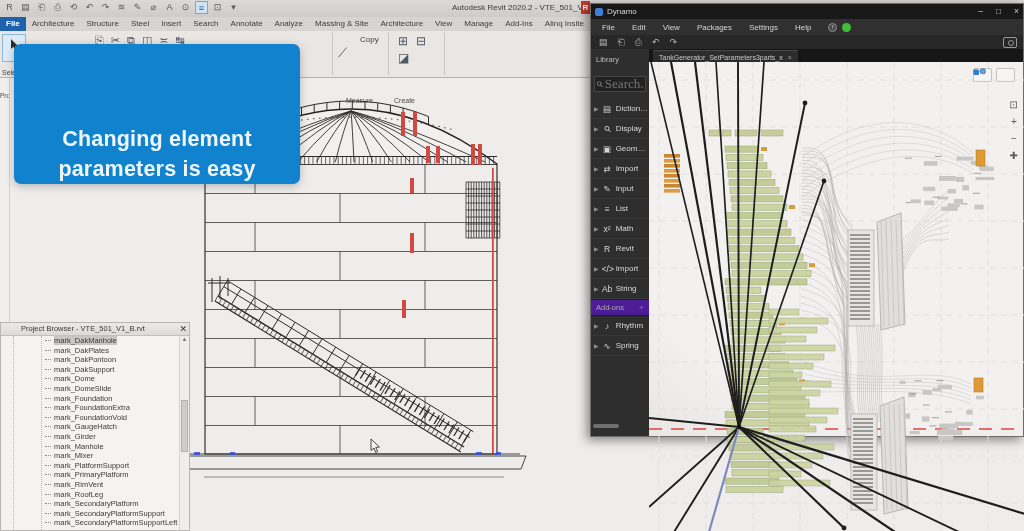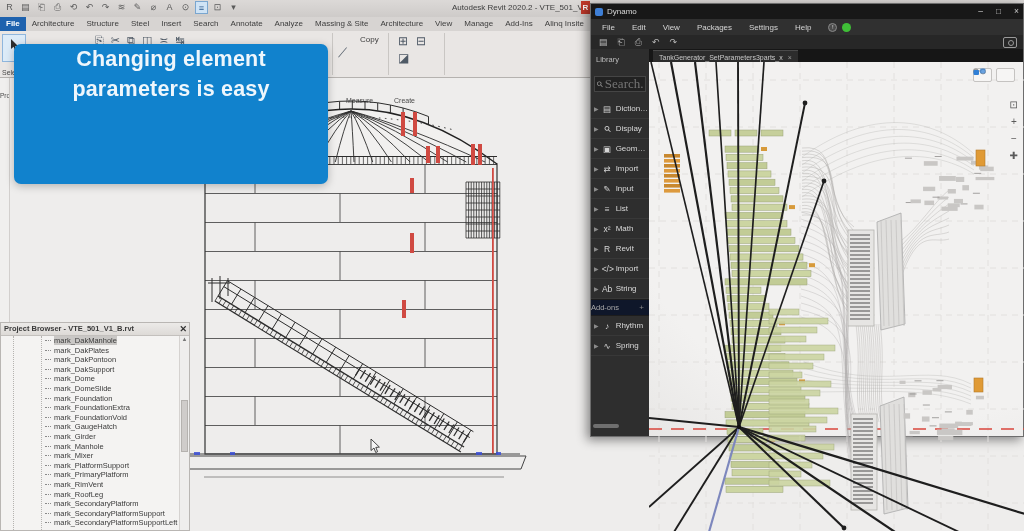--- a/index.html
+++ b/index.html
@@ -34,40 +34,40 @@
   .vsep{position:absolute;top:2px;width:1px;height:42px;background:#c9c6c3;}
   
   .left-strip{left:0;top:78px;width:10px;height:244px;background:#f0efee;
     border-right:1px solid #d2cfcd;font-size:6.5px;color:#4a4a4a;overflow:hidden;
     padding-top:14px;box-sizing:border-box;white-space:nowrap;}
   
   .pbrowser{left:0;top:322px;width:190px;height:209px;background:#f4f3f2;
     border:1px solid #b9b6b3;box-sizing:border-box;}
   .pb-head{height:12px;background:linear-gradient(#eceae8,#dddad7);
     border-bottom:1px solid #c3c0bd;font-size:7.5px;color:#3a3a3a;
-    line-height:12px;padding-left:3px;position:relative;white-space:nowrap;overflow:hidden;font-weight:bold;}
+    line-height:12px;padding-left:20px;position:relative;white-space:nowrap;overflow:hidden;}
   .pb-close{position:absolute;right:2px;top:0;font-size:9px;color:#333;line-height:12px;}
   .pb-list{position:absolute;left:0;top:13px;right:9px;bottom:0;overflow:hidden;}
   .pb-list::before,.pb-list::after{content:'';position:absolute;top:0;bottom:0;
     border-left:1px dotted #b5b3b0;}
   .pb-list::before{left:12px;} .pb-list::after{left:40px;}
   .pb-row{font-size:7.5px;color:#3a3a3a;height:9.6px;line-height:9.6px;
     padding-left:44px;white-space:nowrap;}
   .pb-row::before{content:'';display:inline-block;width:6px;height:1px;
     border-top:1px dotted #8a8a8a;vertical-align:middle;margin-right:3px;}
   .pb-row.active span{background:#c9c7c5;}
   .pb-scroll{position:absolute;right:0;top:13px;width:9px;bottom:0;background:#efeeed;
     border-left:1px solid #d5d2d0;}
   .pb-scroll .arr{font-size:6px;color:#777;text-align:center;display:block;}
   .pb-thumb{position:absolute;left:1px;top:64px;width:7px;height:52px;background:#cfccca;
     border:1px solid #b5b2af;box-sizing:border-box;}
   
-  .callout{left:14px;top:44px;width:314px;height:140px;background:#1182cd;
+  .callout{left:14px;top:44px;width:286px;height:140px;background:#1182cd;
     border-radius:7px;box-shadow:0 2px 8px rgba(0,0,0,.25);z-index:40;
-    display:flex;align-items:flex-start;justify-content:center;text-align:center;}
+    display:flex;align-items:flex-end;justify-content:center;text-align:center;}
   .callout p{color:#eef6fc;font-size:21.5px;font-weight:bold;line-height:1.4;
     margin:0;width:250px;letter-spacing:.2px;}
   
   .dynamo{left:590px;top:3px;width:434px;height:434px;background:#2e2e2e;
     border:1px solid #6d6d6d;box-sizing:border-box;box-shadow:-3px 3px 10px rgba(0,0,0,.45);z-index:50;}
   .dy-titlebar{position:absolute;left:0;top:0;right:0;height:15px;background:#181818;
     display:flex;align-items:center;padding-left:4px;}
   .dy-logo{width:8px;height:8px;background:#3e7fd6;border-radius:2px;margin-right:4px;}
   .dy-title{font-size:8px;color:#d8d8d8;}
   .dy-winctl{position:absolute;right:4px;top:0;display:flex;gap:13px;}
@@ -93,23 +93,23 @@
   .lib-search .mag{font-size:8px;color:#9a9a9a;transform:rotate(-45deg);}
   .lib-search input{background:transparent;border:none;outline:none;width:38px;
     font-size:13px;color:#bbb;font-family:Liberation Serif, serif;padding:0;text-align:center;}
   .lib-items{margin-top:7px;}
   .lib-row{height:19px;display:flex;align-items:center;border-bottom:1px solid #383838;
     padding-left:3px;gap:3px;}
   .lib-arrow{font-size:6px;color:#8a8a8a;}
   .lib-glyph{width:11px;font-size:8.5px;color:#d6d6d6;text-align:center;flex:none;}
   .lib-label{font-size:8px;color:#d8d8d8;white-space:nowrap;overflow:hidden;
     text-overflow:ellipsis;width:34px;}
-  .lib-section{height:15px;background:#0f172a;border-top:1px solid #1d1d1d;
+  .lib-section{height:15px;background:#4c1d95;border-top:1px solid #1d1d1d;
     border-bottom:1px solid #1d1d1d;font-size:7.5px;color:#a9a9a9;
-    display:flex;align-items:center;}
+    display:flex;align-items:center;padding-left:5px;}
   .lib-section .plus{margin-left:auto;margin-right:5px;color:#8a8a8a;font-size:8px;}
   .lib-hstub{position:absolute;left:2px;bottom:4px;width:26px;height:4px;background:#6f6f6f;border-radius:2px;}
   .dy-tabbar{position:absolute;left:58px;top:45px;right:0;height:13px;background:#161616;}
   .dy-tab{position:absolute;left:4px;top:1px;height:12px;background:#2c2c2c;
     border-top:1px solid #4a4a4a;display:flex;align-items:center;padding:0 6px;gap:5px;}
   .dy-tab-label{font-size:7px;color:#c9c9c9;white-space:nowrap;}
   .dy-tab-close{font-size:7px;color:#9a9a9a;}
   .dy-canvas{position:absolute;left:58px;top:58px;right:0;bottom:0;
     background:radial-gradient(140% 120% at 70% 30%, #f2f1f0 55%, #dddcda 100%);}
   .dy-canvas svg{position:absolute;left:0;top:0;}

